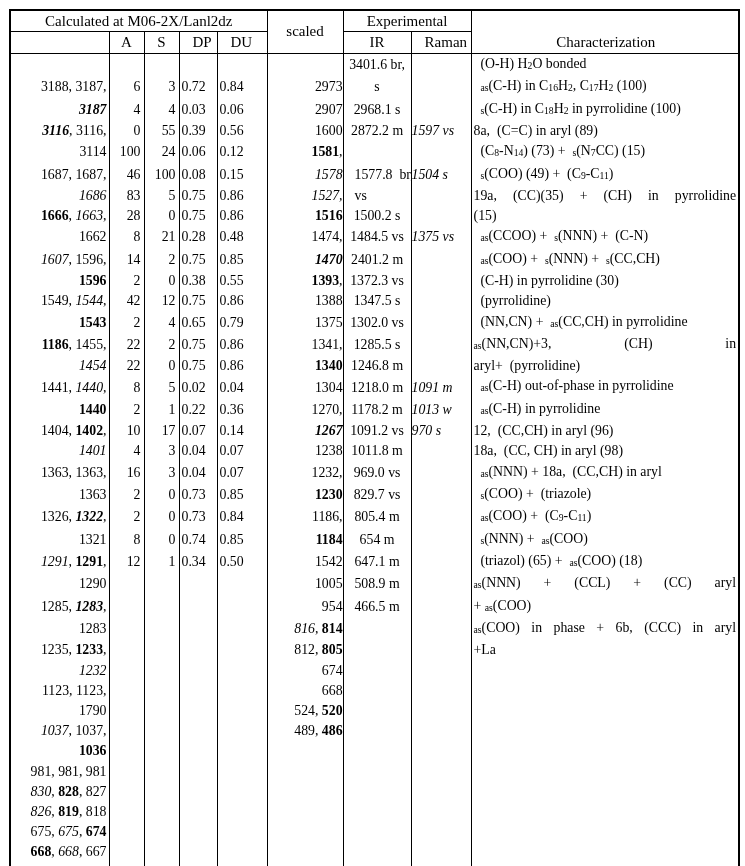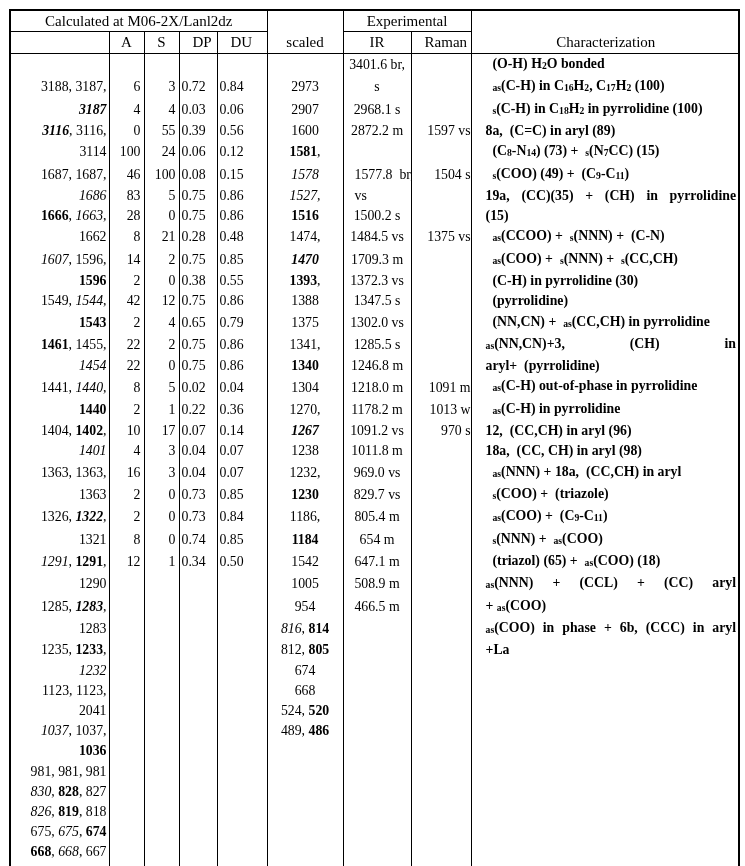--- a/index.html
+++ b/index.html
@@ -16,36 +16,36 @@
   col.c-calc{width:99px;}  col.c-a{width:35px;}  col.c-s{width:35px;}
   col.c-dp{width:38px;}    col.c-du{width:50px;} col.c-scaled{width:76px;}
   col.c-ir{width:68px;}    col.c-raman{width:60px;} col.c-char{width:268px;}
   th,td{padding:0;font-weight:normal;overflow:hidden;}
   thead th{
     border:1px solid #000;font-size:15px;height:20px;line-height:20px;
     text-align:center;
   }
   thead tr.h2 th{height:21px;line-height:21px;}
   thead th.hleft{text-align:left;padding-left:13px;}
-  thead th.hmerge{vertical-align:bottom;padding-bottom:1px;}
+  thead th.hmerge{vertical-align:bottom;padding-bottom:12px;}
   thead th.hchar{text-align:center;padding-left:2px;vertical-align:bottom;padding-bottom:1px;}
   tbody td{
     border-left:1px solid #000;border-right:1px solid #000;
     border-top:none;border-bottom:none;
     height:20.2px;line-height:20.2px;font-size:13.8px;
     white-space:pre;
   }
   td.calc{text-align:right;padding-right:2px;}
   td.num-r{text-align:right;padding-right:3px;}
   td.dp{text-align:left;padding-left:2px;}
-  td.scaled-c{text-align:center;margin-left:24px;}
+  td.scaled-c{text-align:right;margin-left:24px;}
   td.ir{text-align:center;}
   td.ir.left{text-align:left;padding-left:11px;}
-  td.raman{text-align:right;}
-  td.char{text-align:left;padding-left:14px;padding-right:1px;font-weight:bold;}
+  td.raman{text-align:left;font-style:italic;}
+  td.char{text-align:left;padding-left:2px;padding-right:1px;}
   td.char.just{white-space:normal;text-align:justify;text-align-last:justify;padding-right:2px;}
   .sub{font-size:0.7em;vertical-align:-0.12em;}
   .b{font-weight:bold;}
   .i{font-style:italic;}
 </style>
 </head>
 <body>
 
 <table class="freq">
   <colgroup>
@@ -176,21 +176,21 @@
         <td class="raman">1375 vs</td>
         <td class="char">  <span class="sub">as</span>(CCOO) +  <span class="sub">s</span>(NNN) +  (C-N)</td>
       </tr>
       <tr>
         <td class="calc"><span class="i">1607</span>, 1596,</td>
         <td class="num-r">14</td>
         <td class="num-r">2</td>
         <td class="dp">0.75</td>
         <td class="dp">0.85</td>
         <td class="scaled-c"><span class="b i">1470</span></td>
-        <td class="ir">1709.3 m</td>
+        <td class="ir">2401.2 m</td>
         <td class="raman"></td>
         <td class="char">  <span class="sub">as</span>(COO) +  <span class="sub">s</span>(NNN) +  <span class="sub">s</span>(CC,CH)</td>
       </tr>
       <tr>
         <td class="calc"><span class="b">1596</span></td>
         <td class="num-r">2</td>
         <td class="num-r">0</td>
         <td class="dp">0.38</td>
         <td class="dp">0.55</td>
         <td class="scaled-c"><span class="b">1393</span>,</td>
@@ -214,21 +214,21 @@
         <td class="num-r">2</td>
         <td class="num-r">4</td>
         <td class="dp">0.65</td>
         <td class="dp">0.79</td>
         <td class="scaled-c">1375</td>
         <td class="ir">1302.0 vs</td>
         <td class="raman"></td>
         <td class="char">  (NN,CN) +  <span class="sub">as</span>(CC,CH) in pyrrolidine</td>
       </tr>
       <tr>
-        <td class="calc"><span class="b">1461</span>, 1455,</td>
+        <td class="calc"><span class="b">1186</span>, 1455,</td>
         <td class="num-r">22</td>
         <td class="num-r">2</td>
         <td class="dp">0.75</td>
         <td class="dp">0.86</td>
         <td class="scaled-c">1341,</td>
         <td class="ir">1285.5 s</td>
         <td class="raman"></td>
         <td class="char just"><span class="sub">as</span>(NN,CN)+3, (CH) in</td>
       </tr>
       <tr>
@@ -401,21 +401,21 @@
         <td class="num-r"></td>
         <td class="num-r"></td>
         <td class="dp"></td>
         <td class="dp"></td>
         <td class="scaled-c">668</td>
         <td class="ir"></td>
         <td class="raman"></td>
         <td class="char"></td>
       </tr>
       <tr>
-        <td class="calc">2041</td>
+        <td class="calc">1790</td>
         <td class="num-r"></td>
         <td class="num-r"></td>
         <td class="dp"></td>
         <td class="dp"></td>
         <td class="scaled-c">524, <span class="b">520</span></td>
         <td class="ir"></td>
         <td class="raman"></td>
         <td class="char"></td>
       </tr>
       <tr>

